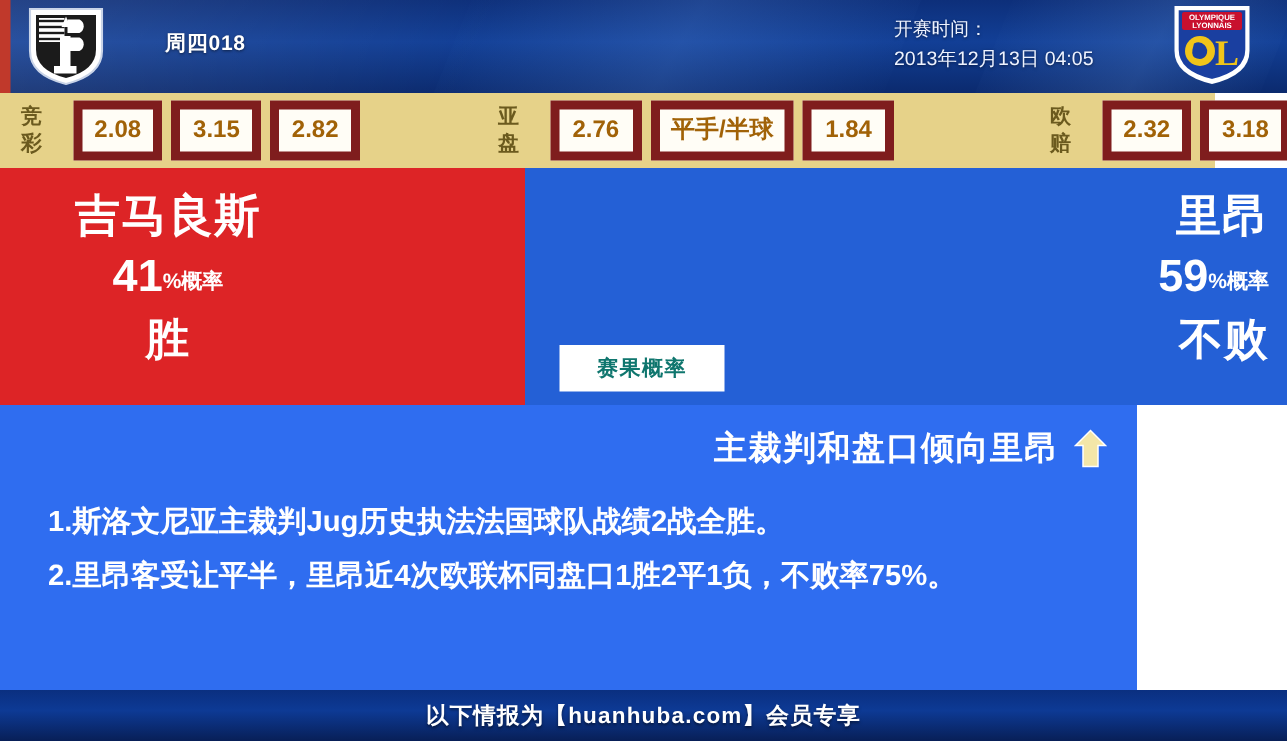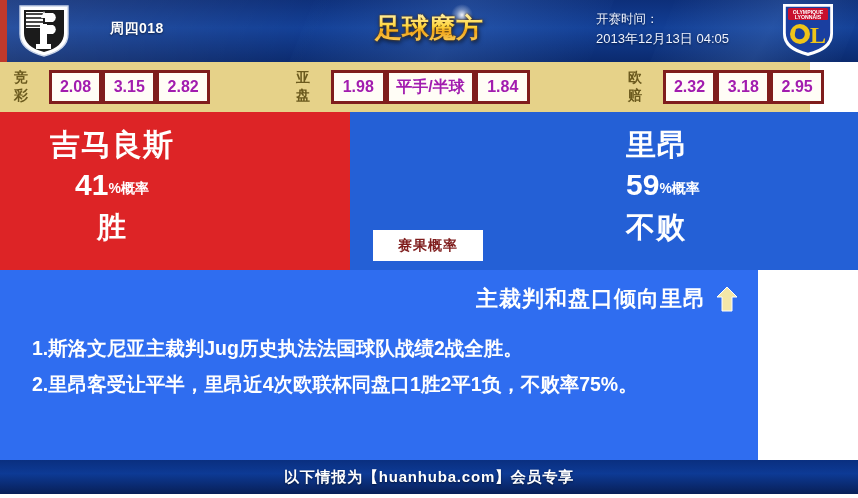--- a/index.html
+++ b/index.html
@@ -41,45 +41,45 @@
     text-shadow:0 1px 2px rgba(0,0,0,.5);}
   .kick .l2{font-size:13px;}
 
   .crest-away{position:absolute;left:779px;top:2px;width:58px;height:56px;}
 
   
   .odds{position:absolute;left:0;top:62px;width:810px;height:50px;background:#e6d289;
     display:flex;align-items:center;}
   .odds-grp{display:flex;align-items:center;}
   .odds-label{font-size:14px;font-weight:bold;color:#6b5a1e;margin:0 7px 0 0;letter-spacing:1px;}
-  .odds-cell{background:#fffdf6;color:#a21caf;font-size:16px;font-weight:bold;
-    height:28px;line-height:28px;text-align:center;border:3px solid #7f1d1d;}
+  .odds-cell{background:#fffdf6;color:#a16207;font-size:16px;font-weight:bold;
+    height:28px;line-height:28px;text-align:center;margin-right:6px;border:6px solid #7f1d1d;}
   .w-num{width:52px;}
   .w-hand{width:90px;}
   .g1{margin-left:14px;}
   .g2{margin-left:86px;}
   .g3{margin-left:98px;}
 
   
   .probrow{position:absolute;left:0;top:112px;width:858px;height:158px;}
   .pleft{position:absolute;left:0;top:0;width:350px;height:158px;background:#dd2426;}
   .pright{position:absolute;left:350px;top:0;width:508px;height:158px;background:#2460d6;}
 
   .team-block{position:absolute;color:#fff;}
   .team-left{left:12px;top:16px;width:200px;text-align:center;}
-  .team-right{right:12px;top:16px;width:220px;}
+  .team-right{right:12px;top:16px;width:220px;text-align:right;}
   .team-name{font-size:30px;font-weight:bold;line-height:34px;letter-spacing:1px;}
   .pct-line{line-height:46px;white-space:nowrap;}
   .pct-num{font-size:30px;font-weight:bold;vertical-align:-2px;}
   .pct-suffix{font-size:14px;font-weight:bold;letter-spacing:0;}
   .team-res{font-size:29px;font-weight:bold;line-height:33px;letter-spacing:1px;}
 
   .tab-box{position:absolute;left:373px;top:118px;width:110px;height:31px;background:#ffffff;
     display:flex;align-items:center;justify-content:center;}
-  .tab-box span{font-size:14px;font-weight:bold;color:#7f1d1d;letter-spacing:1px;}
+  .tab-box span{font-size:14px;font-weight:bold;color:#0f766e;letter-spacing:1px;}
 
   .summary{position:absolute;left:219px;top:156px;width:400px;color:#fff;
     font-size:17.5px;font-weight:bold;line-height:29px;}
 
   
   .intel{position:absolute;left:0;top:270px;width:758px;height:190px;background:#2f6df0;}
   .intel-head{position:absolute;right:20px;top:14px;display:flex;align-items:center;gap:10px;}
   .intel-head .t{color:#fff;font-size:22px;font-weight:bold;letter-spacing:1px;}
   .arrow-up{width:22px;height:26px;display:block;}
   .intel-list{position:absolute;left:32px;top:60px;right:15px;color:#ffffff;
@@ -115,24 +115,20 @@
       </g>
       <path d="M29 9 h8 a5 5 0 0 1 0 9 h-8 z" fill="#ffffff"></path>
       <path d="M29 21 h8 a5 5 0 0 1 0 9 h-8 z" fill="#ffffff"></path>
       <path d="M24 20 h7 v20 h-7 z" fill="#ffffff"></path>
       <path d="M20 40 h15 v5 h-15 z" fill="#ffffff"></path>
       <path d="M25 14 l3 -7 l3 7 z" fill="#ffffff"></path>
     </svg>
 
     <div class="match-no">周四018</div>
 
-    <div class="logo-wrap">
-      <div class="logo-star"></div>
-      <div class="logo-text">足球魔方</div>
-    </div>
 
     <div class="kick">
       <div>开赛时间：</div>
       <div class="l2">2013年12月13日 04:05</div>
     </div>
 
     <svg class="crest-away" viewBox="0 0 58 56">
       <path d="M4 2 H54 V32 Q54 48 29 54 Q4 48 4 32 Z" fill="#ffffff"></path>
       <path d="M6 4 H52 V31 Q52 46 29 51.5 Q6 46 6 31 Z" fill="#1a3fa0"></path>
       <rect x="9" y="6" width="40" height="12" rx="1.5" fill="#c8102e"></rect>
@@ -149,21 +145,21 @@
 
     <div class="odds-grp g1">
       <div class="odds-label">竞彩</div>
       <div class="odds-cell w-num">2.08</div>
       <div class="odds-cell w-num">3.15</div>
       <div class="odds-cell w-num">2.82</div>
     </div>
 
     <div class="odds-grp g2">
       <div class="odds-label">亚盘</div>
-      <div class="odds-cell w-num">1.98</div>
+      <div class="odds-cell w-num">2.76</div>
       <div class="odds-cell w-hand">平手/半球</div>
       <div class="odds-cell w-num">1.84</div>
     </div>
 
     <div class="odds-grp g3">
       <div class="odds-label">欧赔</div>
       <div class="odds-cell w-num">2.32</div>
       <div class="odds-cell w-num">3.18</div>
       <div class="odds-cell w-num">2.95</div>
     </div>

